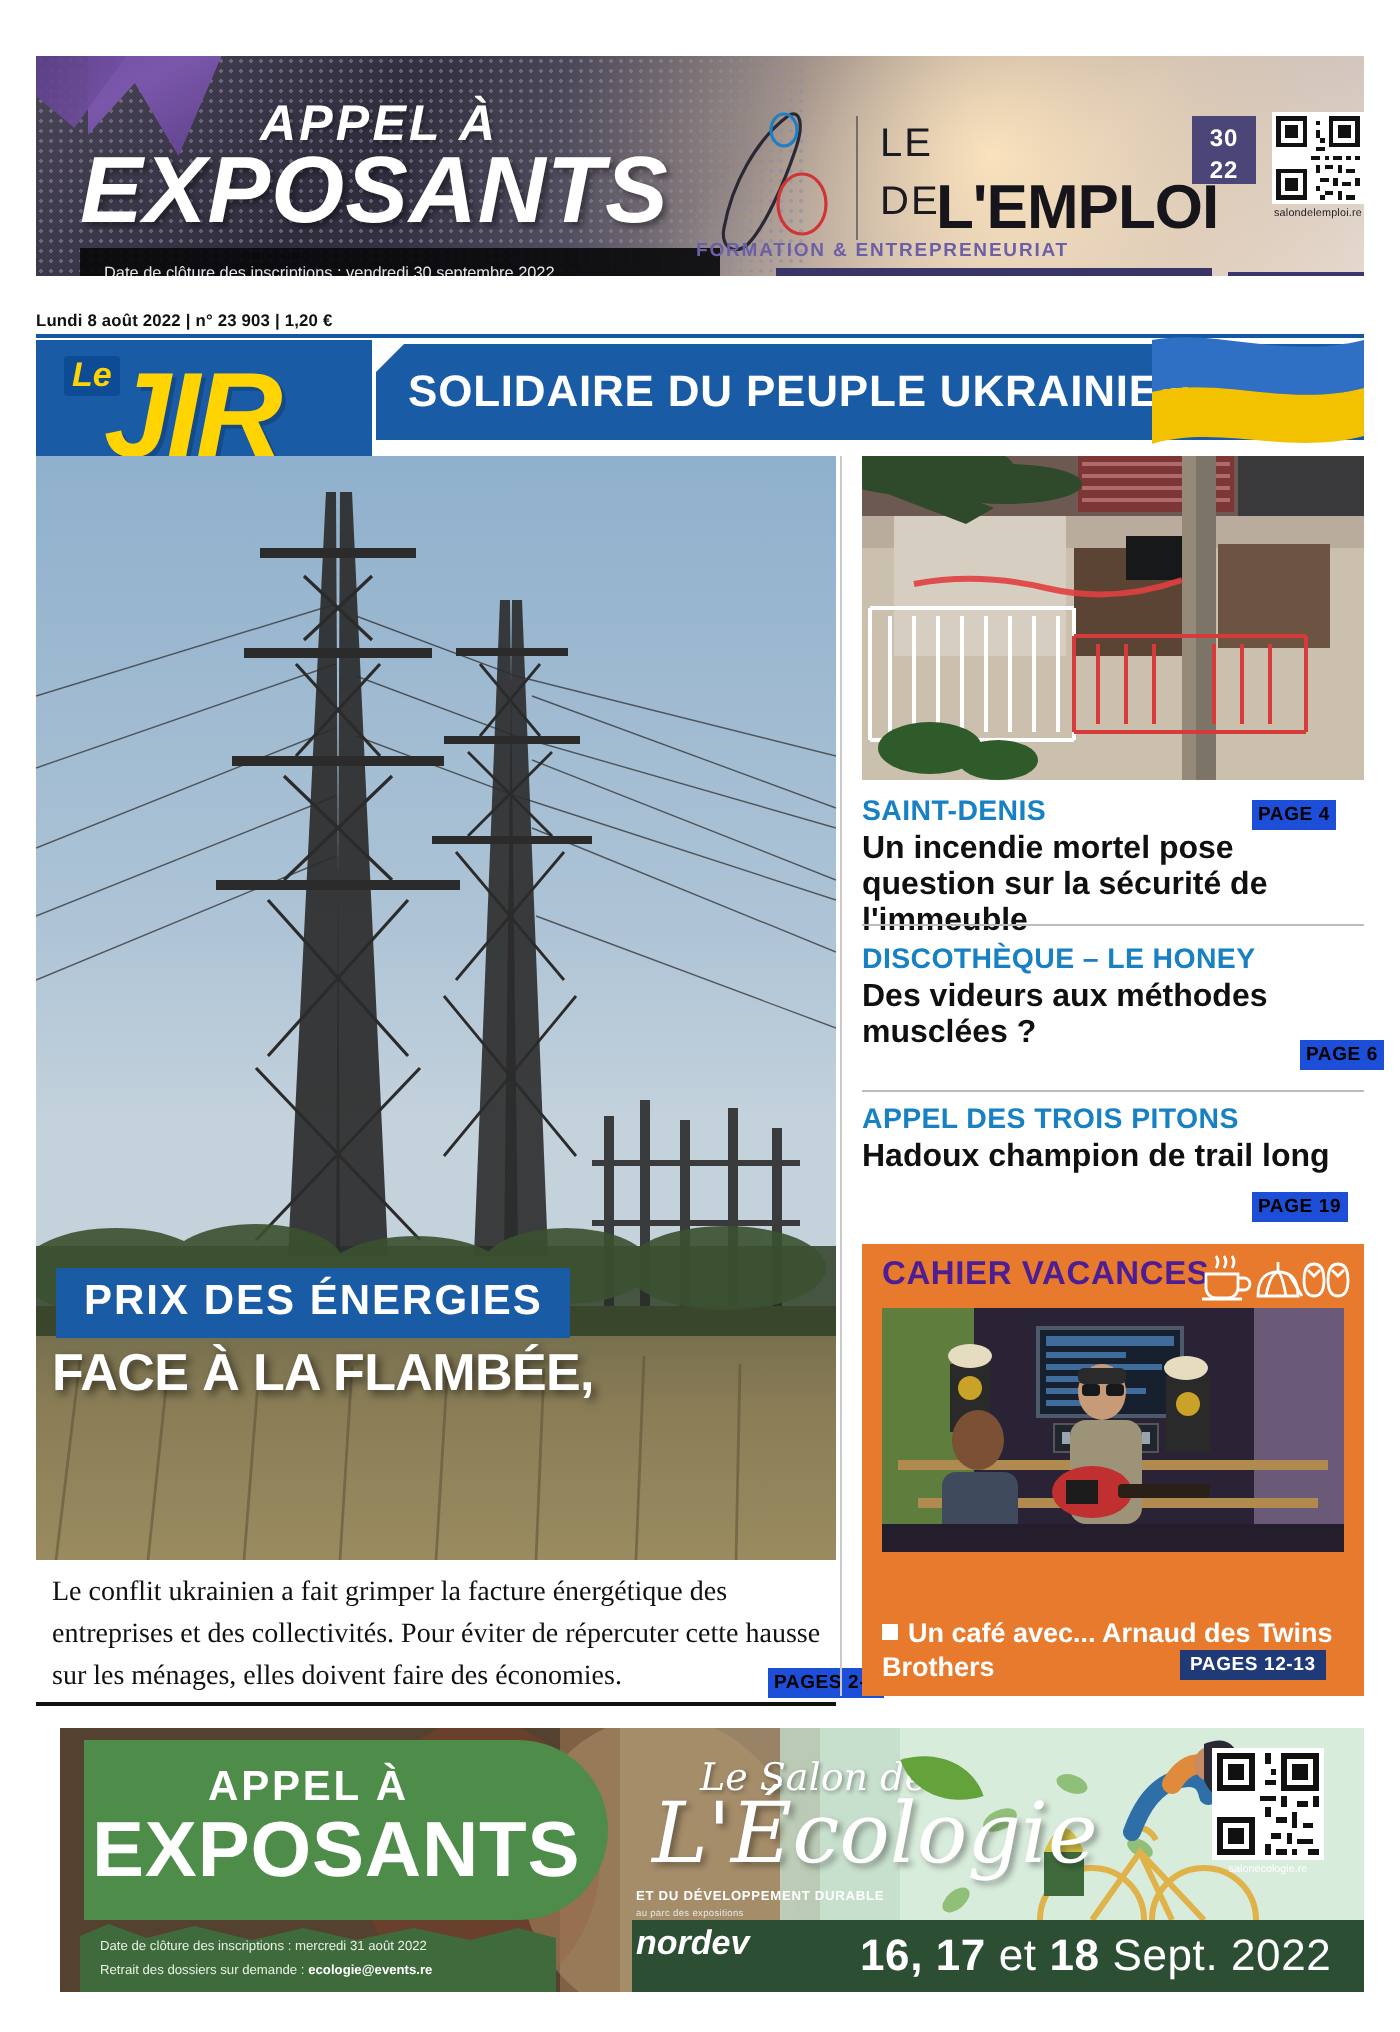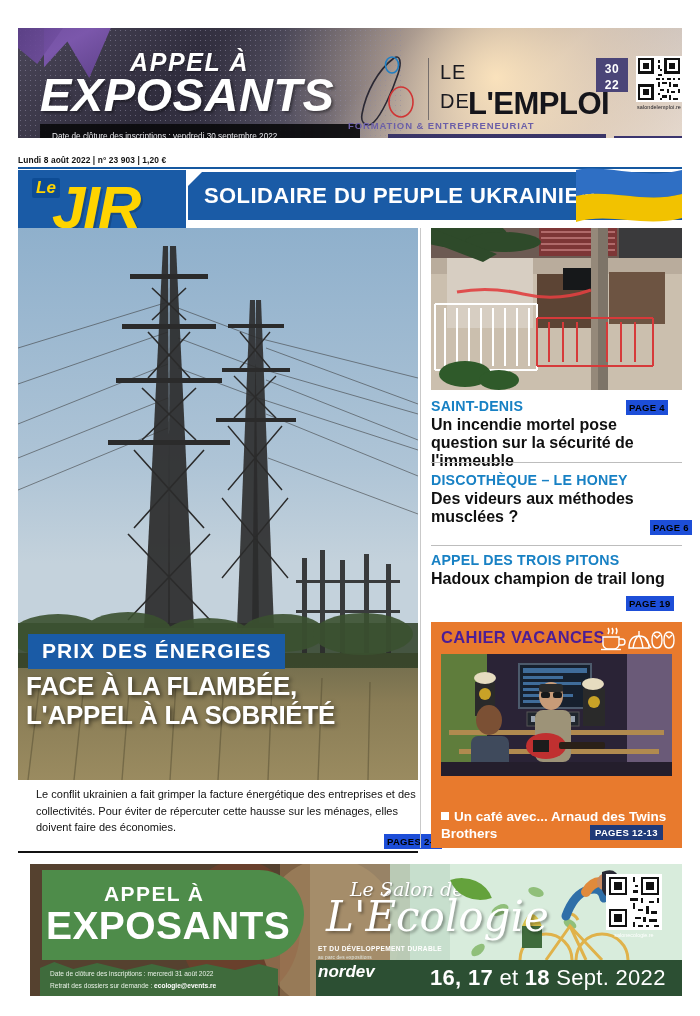--- a/index.html
+++ b/index.html
@@ -161,22 +161,22 @@
     font-size: 21px; font-weight: bold; letter-spacing: 1px;
     padding: 5px 14px 6px 14px;
   }
   .headline {
     position: absolute; left: 26px; top: 672px; width: 396px;
     color: #fff; font-size: 26px; font-weight: bold; line-height: 1.12;
     letter-spacing: -0.3px;
     text-shadow: 2px 2px 4px rgba(0,0,0,.55);
   }
   .standfirst {
-    position: absolute; left: 36px; top: 786px; width: 392px;
-    color: #111; font-size: 11px; line-height: 1.5;
+    position: absolute; left: 26px; top: 786px; width: 392px;
+    color: #111; font-size: 14px; line-height: 1.5; font-family: Liberation Serif, serif;
   }
   .badge-yellow {
     background: #1d4ed8; color:#000;
     font-size: 9.5px; font-weight: bold; letter-spacing: .3px;
     padding: 2px 3px; display: inline-block;
   }
   .pages23 { position: absolute; left: 362px; top: 831px; margin-left: 22px; }
   .rule-mid {
     position:absolute; left: 18px; top: 851px; width: 400px; height: 2px; background:#111;
   }
@@ -469,21 +469,20 @@
         <path d="M250 552 L254 456"></path>
       <path d="M300 552 L304 450"></path>
         <path d="M350 552 L352 454"></path>
     </g>
   </svg>
 </div>
 
 <div class="kicker">PRIX DES ÉNERGIES</div>
 <div class="headline">
   <div>FACE À LA FLAMBÉE,</div>
-  <div>L'APPEL À LA SOBRIÉTÉ</div>
 </div>
 <div class="standfirst">Le conflit ukrainien a fait grimper la facture énergétique des entreprises et des collectivités. Pour éviter de répercuter cette hausse sur les ménages, elles doivent faire des économies.</div>
 <div class="pages23">
   <span class="badge-yellow">PAGES 2-3</span>
 </div>
 <div class="rule-mid"></div>
 
 <div class="col-rule"></div>
 
 <div class="side-photo">

